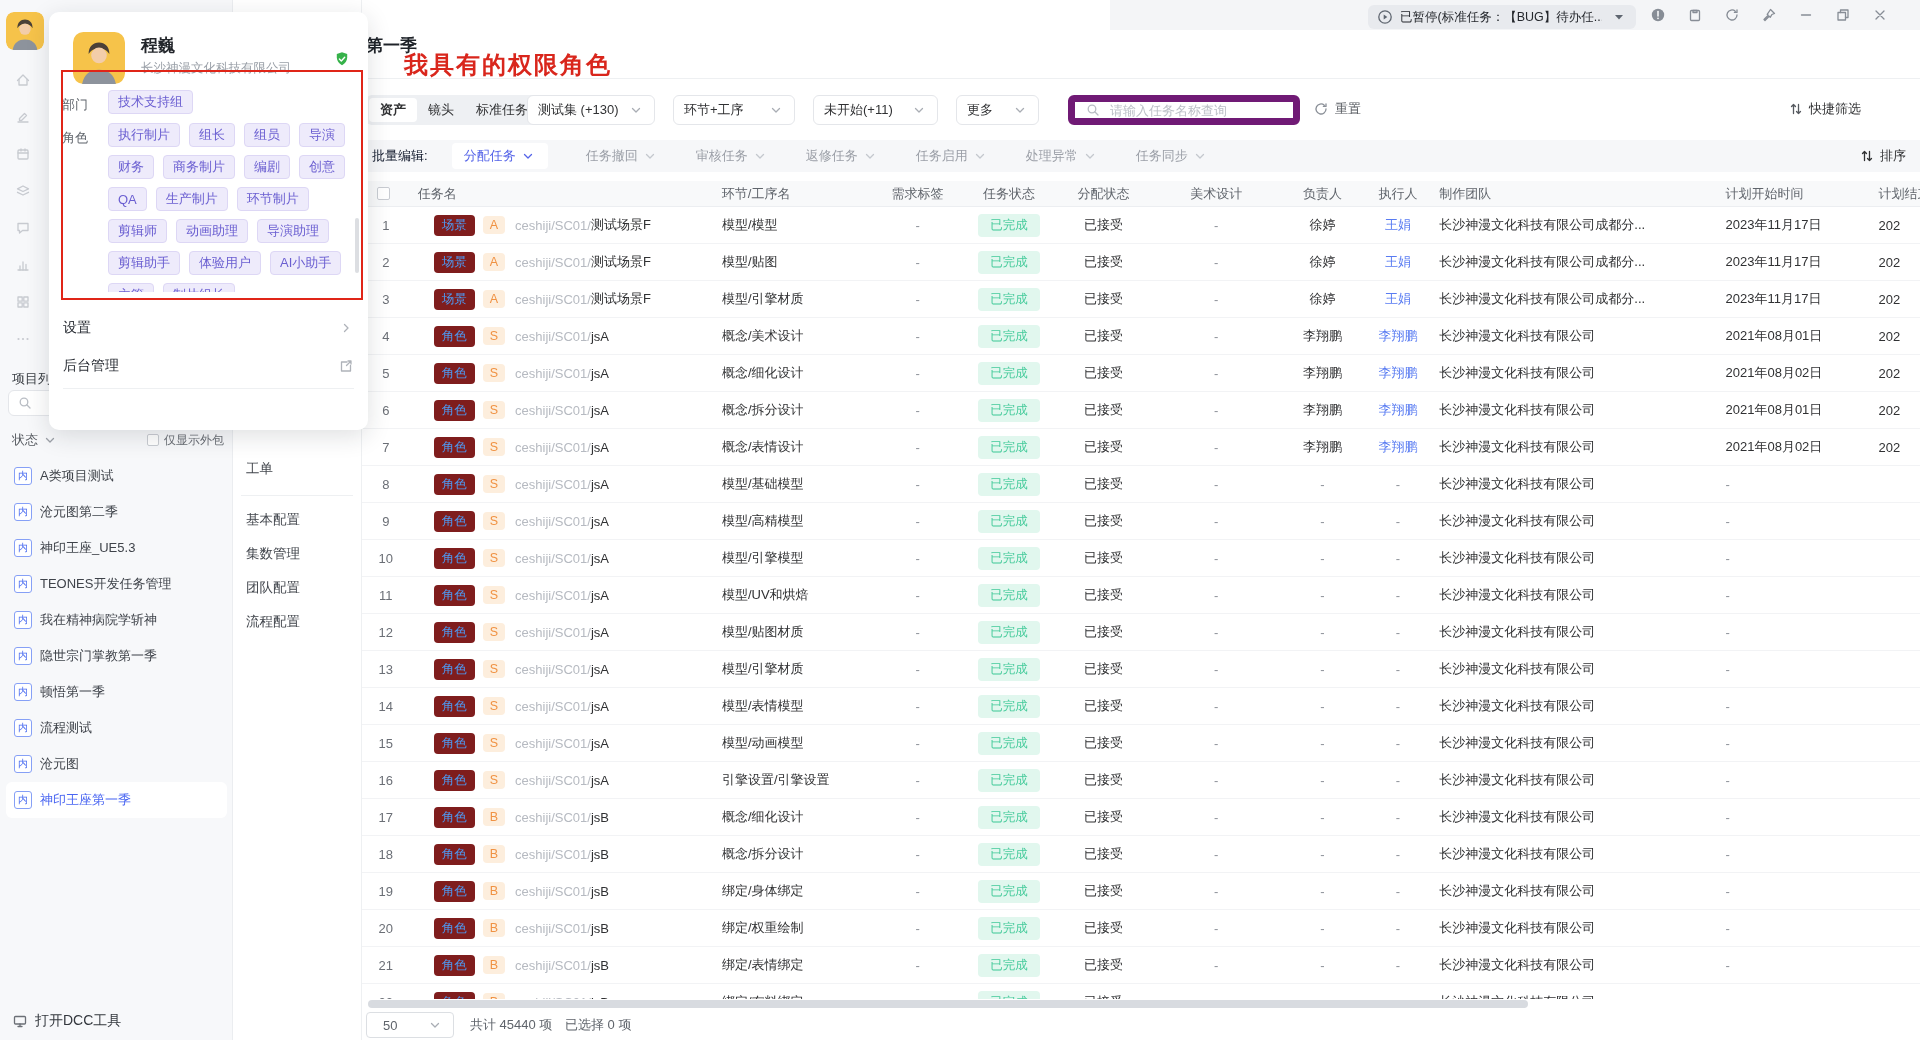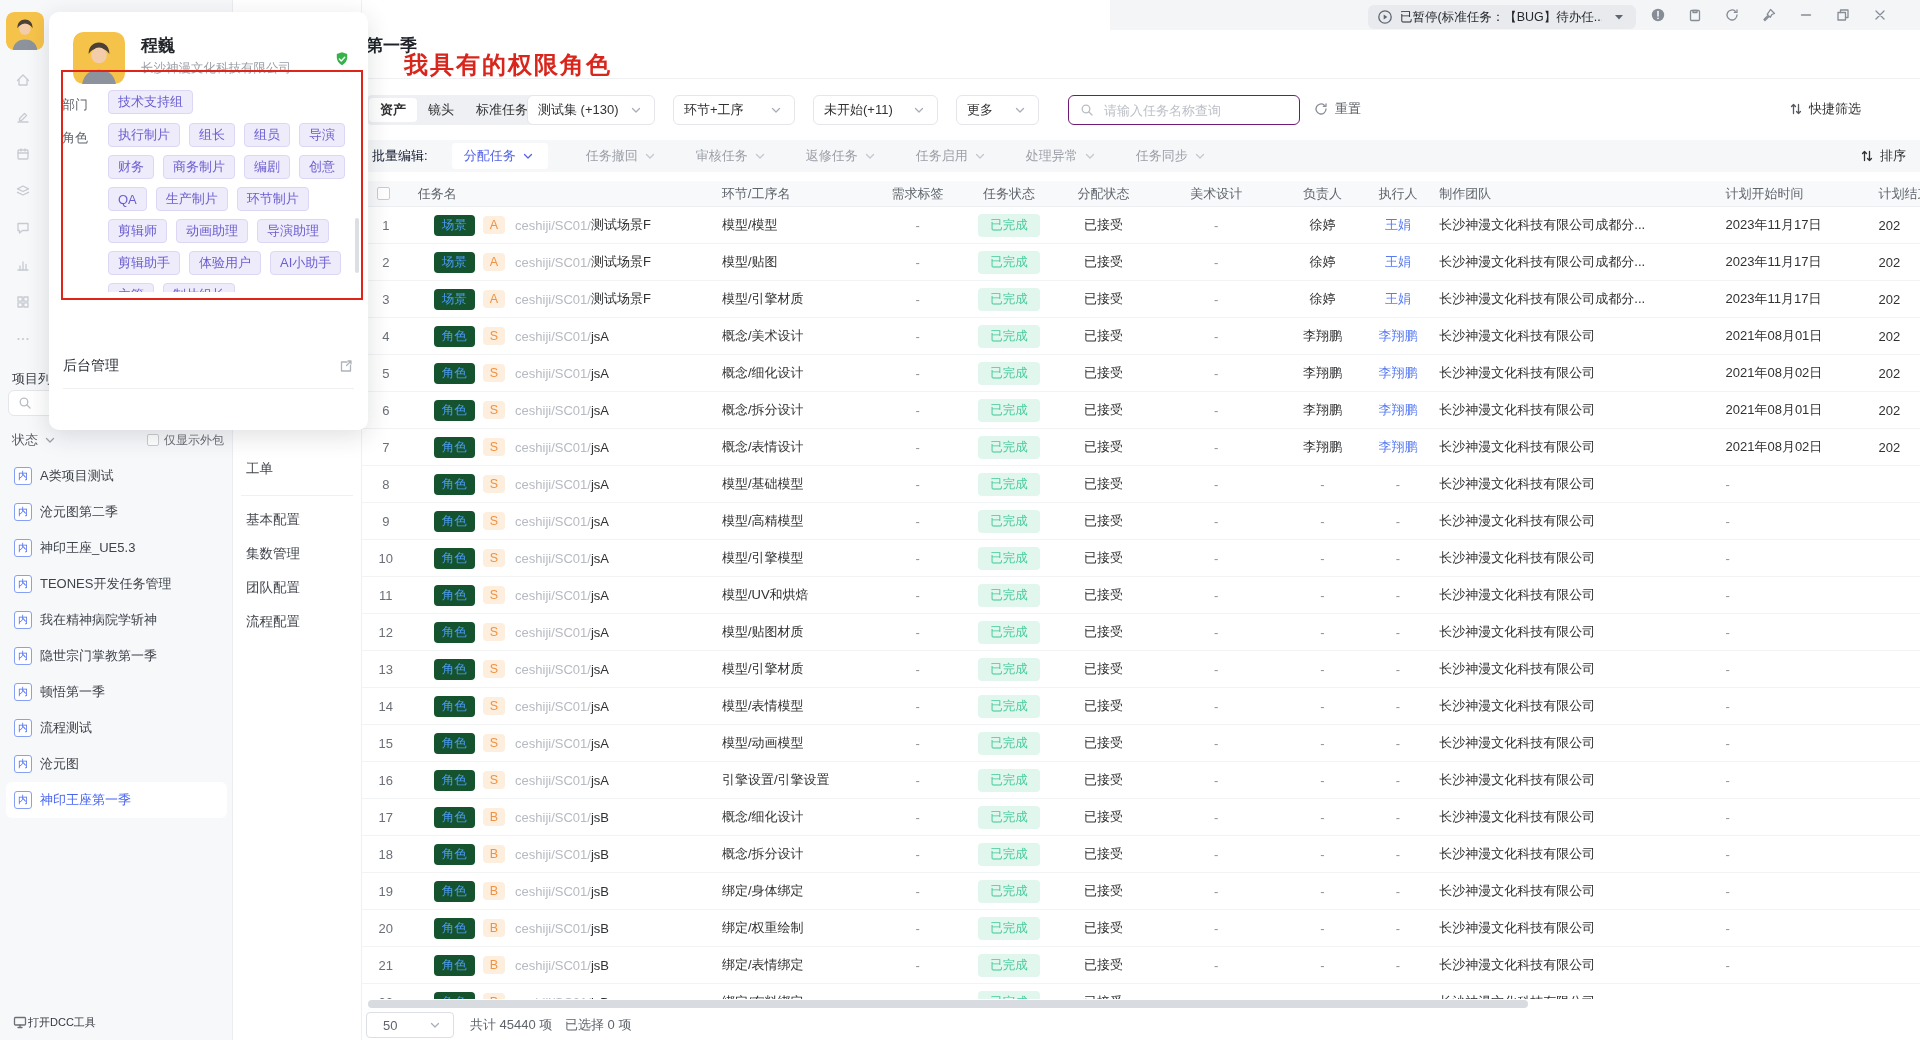--- a/index.html
+++ b/index.html
@@ -16,21 +16,21 @@
   #side-search input{border:0;outline:0;width:120px;font-size:12px;margin-left:6px;background:transparent}
   #status-row{position:absolute;left:12px;top:431px;width:212px;display:flex;align-items:center;font-size:13px;color:#55595f}
   #status-row .chev{color:#9da1a8;margin-left:4px}
   #only-show{margin-left:auto;display:flex;align-items:center;font-size:12px;color:#6b6f76}
   .cbx{display:inline-block;width:12px;height:12px;border:1px solid #c9ccd2;border-radius:2px;background:#fff;margin-right:5px;box-sizing:border-box}
   #proj-list{position:absolute;left:6px;top:458px;width:221px}
   .proj{height:36px;display:flex;align-items:center;padding:0 8px;border-radius:6px;font-size:13px;color:#3f434a;cursor:default}
   .proj.sel{background:#fff;color:#4a66f2}
   .pbadge{width:16px;height:16px;border:1px solid #86a0f6;border-radius:3px;color:#4a6cf0;font-size:10px;line-height:15px;text-align:center;margin-right:8px;flex:0 0 auto;background:#fff}
   .pname{white-space:nowrap;overflow:hidden;text-overflow:ellipsis}
-  #dcc{position:absolute;left:12px;bottom:10px;display:flex;align-items:center;font-size:11px;color:#33373d}
+  #dcc{position:absolute;left:12px;bottom:10px;display:flex;align-items:center;gap:7px;font-size:14px;color:#33373d}
   #dcc .i{color:#6b6f76}
 
   
   #sideB{position:absolute;left:233px;top:0;width:129px;height:1040px;background:#fff;border-right:1px solid #eef0f2;box-sizing:border-box}
   .mmi{position:relative;height:34px;line-height:34px;padding-left:13px;font-size:13.5px;color:#42464d}
   #mm-top{position:absolute;left:0;top:452px;width:129px}
   #mm-div{position:absolute;left:8px;right:8px;top:495px;height:1px;background:#eef0f2}
   #mm-cfg{position:absolute;left:0;top:503px;width:129px}
 
   
@@ -38,21 +38,21 @@
   #page-title{position:absolute;left:366px;top:34px;font-size:17px;font-weight:700;color:#1f2329}
   #title-div{position:absolute;left:362px;top:78px;right:0;height:1px;background:#eef0f2}
   #red-note{position:absolute;left:404px;top:49px;font-family:"DejaVu Serif","Liberation Serif",serif;font-size:24px;font-weight:600;color:#d9261c;letter-spacing:2px;z-index:12}
 
   #tabs{position:absolute;left:366px;top:95px;height:30px;background:#eef0f3;border-radius:6px;display:flex;align-items:center;padding:0 3px;box-sizing:border-box}
   .tab{padding:0 11px;height:24px;line-height:24px;font-size:13px;color:#303133;border-radius:4px}
   .tab.on{background:#fff;font-weight:700}
   #fdrops{position:absolute;left:527px;top:95px;display:flex;gap:18px}
   .fdrop{height:30px;border:1px solid #e4e6ea;border-radius:6px;background:#fff;display:flex;align-items:center;justify-content:space-between;padding:0 10px;box-sizing:border-box;font-size:13px;color:#303133}
   .fdrop .chev{color:#a9adb4;margin-left:8px}
-  #fsearch{position:absolute;left:1068px;top:95px;width:232px;height:30px;border:1px solid #701a75;border-radius:6px;background:#fff;display:flex;align-items:center;padding:0 10px;box-sizing:border-box;color:#b9bdc4}
+  #fsearch{position:absolute;left:1068px;top:95px;width:232px;height:30px;border:7px solid #701a75;border-radius:6px;background:#fff;display:flex;align-items:center;padding:0 10px;box-sizing:border-box;color:#b9bdc4}
   #fsearch input{border:0;outline:0;flex:1;font-size:13px;margin-left:7px;background:transparent;color:#303133}
   #fsearch input::placeholder{color:#bcc0c7}
   #reset-btn{position:absolute;left:1313px;top:100px;display:flex;align-items:center;gap:6px;font-size:13px;color:#55595f}
   #reset-btn .i{color:#8b9098}
   #quick-filter{position:absolute;left:1788px;top:100px;display:flex;align-items:center;gap:5px;font-size:13px;color:#303133}
   #quick-filter .i{color:#55595f}
 
   #batch-bar{position:absolute;left:362px;top:140px;right:0;height:32px;background:#f6f7f9;display:flex;align-items:center;padding-left:10px;box-sizing:border-box}
   #batch-label{font-size:13px;color:#0f172a;margin-right:24px}
   #chips{display:flex;align-items:center;gap:38px}
@@ -74,21 +74,21 @@
   .c3{width:92px;justify-content:center}
   .c4{width:92px;justify-content:center}
   .c5{width:98px;justify-content:center}
   .c6{width:129px;justify-content:center}
   .c7{width:85px;justify-content:center}
   .c8{width:67px;justify-content:center}
   .c9{width:288px;padding-left:8px}
   .c10{width:154px;padding-left:8px}
   .c11{width:100px;padding-left:8px}
   .rownum{color:#6b6f76}
-  .b-type{background:#14532d;color:#4d9bf5;padding:2px 8px;border-radius:4px;font-size:12.5px;flex:0 0 auto}
+  .b-type{background:#7f1d1d;color:#4d9bf5;padding:2px 8px;border-radius:4px;font-size:12.5px;flex:0 0 auto}
   .b-grade{background:#fdeedd;color:#f09243;padding:2px 7px;border-radius:4px;font-size:12.5px;margin:0 10px 0 8px;flex:0 0 auto}
   .prefix{color:#b6bac1}
   .aname{color:#303133}
   .b-done{background:#e1f7ee;color:#45cb9b;padding:3px 12px;border-radius:4px;font-size:12.5px}
   .muted{color:#8f939a}
   .link{color:#587bf2}
   .team{overflow:hidden;text-overflow:ellipsis;max-width:276px}
 
   #hscroll{position:absolute;left:362px;top:999px;right:0;height:10px}
   #hthumb{position:absolute;left:6px;top:1px;width:1160px;height:8px;background:#d8dbe0;border-radius:4px}
@@ -1110,20 +1110,28 @@
         <span class="rtag">剪辑助手</span>
         <span class="rtag">体验用户</span>
         <span class="rtag">AI小助手</span>
       </div>
       <div class="rrow">
         <span class="rtag">主管</span>
         <span class="rtag">制片组长</span>
       </div>
     </div>
   <div id="u-scroll"></div>
+  <div class="mitem" id="mi-set">
+    <span>设置</span>
+    <span class="ri i">
+        <svg viewBox="0 0 16 16" width="16" height="16" fill="none" stroke="currentColor" stroke-width="1.3" stroke-linecap="round" stroke-linejoin="round">
+          <path d="M6.5 4.5L10 8l-3.5 3.5"></path>
+        </svg>
+      </span>
+  </div>
   <div class="mitem" id="mi-admin">
     <span>后台管理</span>
     <span class="ri i">
         <svg viewBox="0 0 16 16" width="16" height="16" fill="none" stroke="currentColor" stroke-width="1.3" stroke-linecap="round" stroke-linejoin="round">
           <path d="M12.5 7.5V13h-9V4H9"></path>
           <path d="M10 3h3v3M13 3L8.5 7.5"></path>
         </svg>
       </span>
   </div>
   <div id="u-div"></div>

